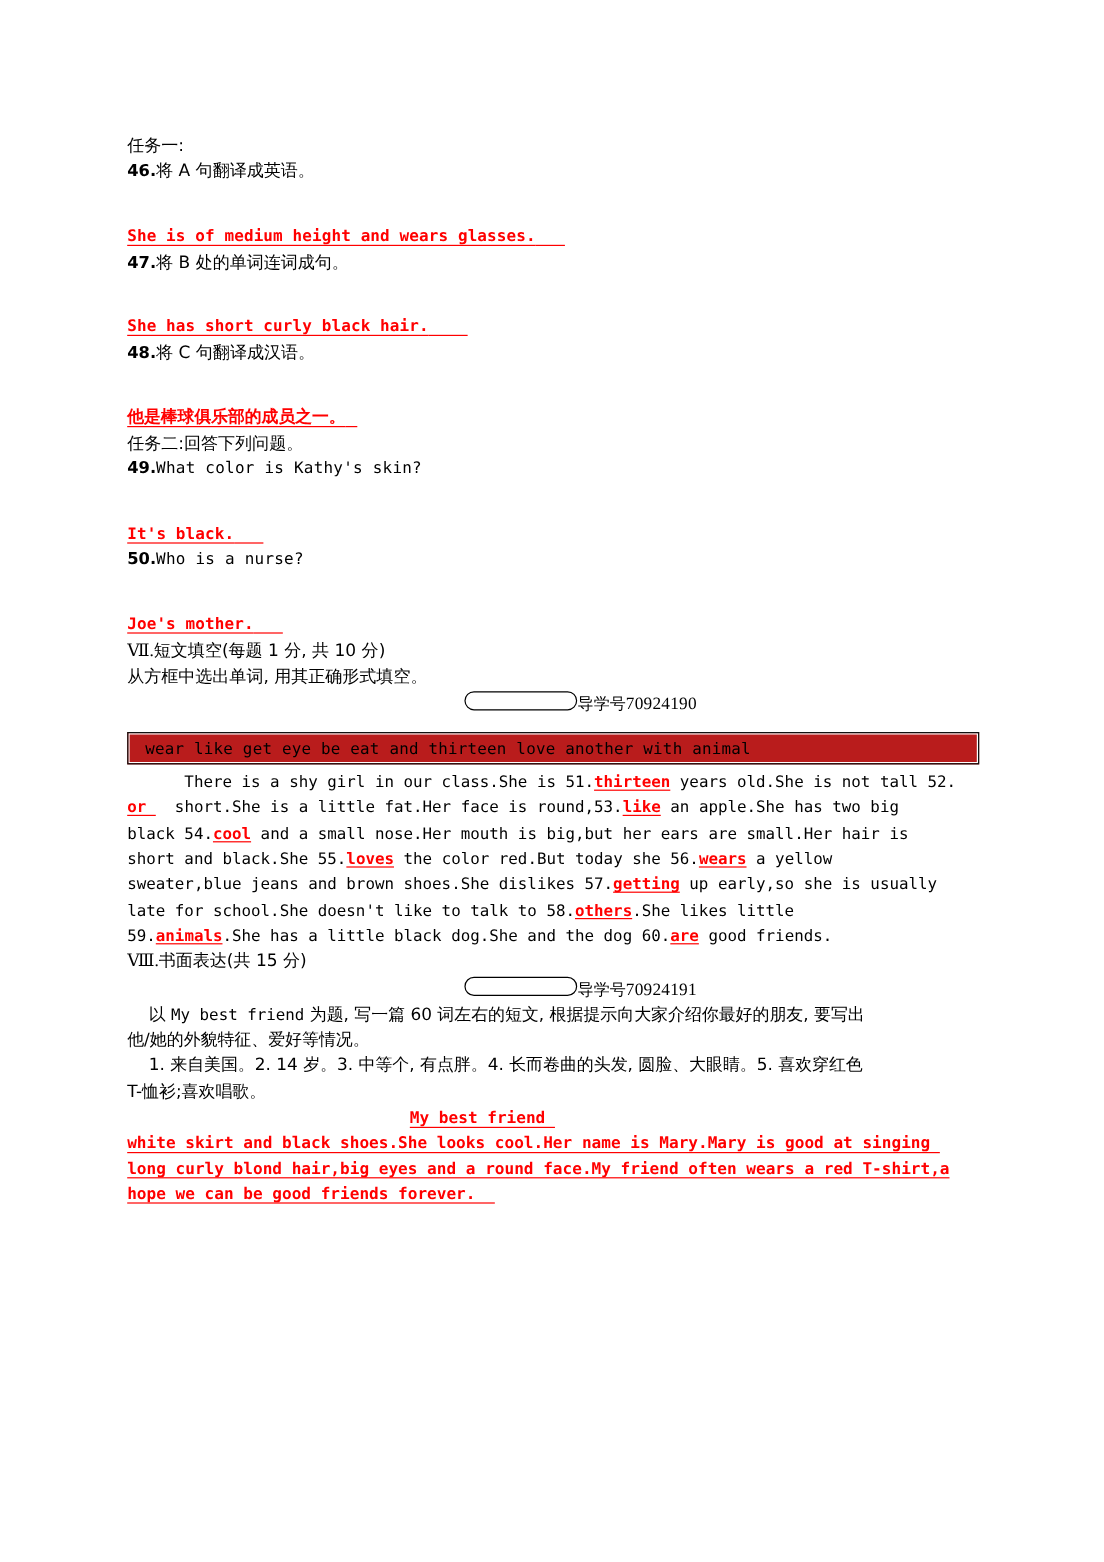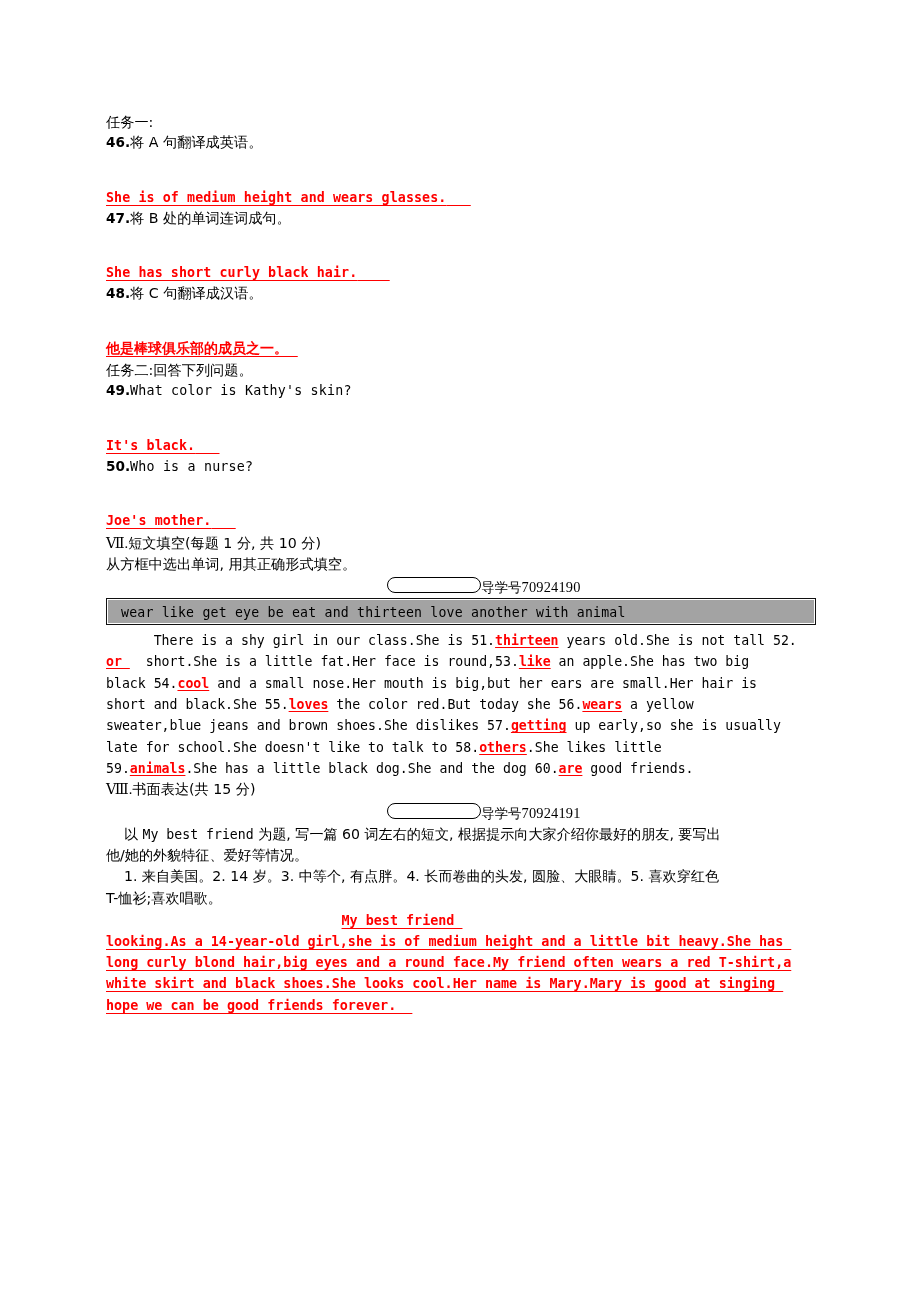--- a/index.html
+++ b/index.html
@@ -112,33 +112,33 @@
     font-size: 13.4px;
   }
   .guide-num {
     font-family: "Liberation Serif", "DejaVu Serif", serif;
     font-size: 14.4px;
     letter-spacing: 0.2px;
   }
 
   
   .wordbox {
-    margin-top: 0;
+    margin-top: 12px;
     width: 710px;
     border: 1.6px solid #111;
     box-shadow: 0 0 0 1px #fff inset;
     height: 27px;
     line-height: 27px;
     padding: 0 0 0 14px;
     box-sizing: border-box;
     font-family: "DejaVu Sans Mono", "Liberation Mono", monospace;
     font-size: 13.2px;
     letter-spacing: 0.2px;
     white-space: nowrap;
-    background: #a3a3a3;
+    background: #b91c1c;
   }
 
   
   .passage {
     margin-top: 5px;
   }
   .pline {
     font-family: "DejaVu Sans Mono", "Liberation Mono", monospace;
     font-size: 13.2px;
     line-height: 21.3px;
@@ -258,21 +258,20 @@
       <div class="prompt">他/她的外貌特征、爱好等情况。</div>
       <div class="prompt">    1. 来自美国。2. 14 岁。3. 中等个, 有点胖。4. 长而卷曲的头发, 圆脸、大眼睛。5. 喜欢穿红色</div>
       <div class="prompt">T-恤衫;喜欢唱歌。</div>
     </div>
 
     <div>
       <div class="comp-title">
         <span class="comp-line" style="display:inline-block;">My best friend </span>
       </div>
       <div>
-        <span class="comp-line">looking.As a 14-year-old girl,she is of medium height and a little bit heavy.She has </span>
+        <span class="comp-line">white skirt and black shoes.She looks cool.Her name is Mary.Mary is good at singing </span>
         <span class="comp-line">long curly blond hair,big eyes and a round face.My friend often wears a red T-shirt,a</span>
-        <span class="comp-line">white skirt and black shoes.She looks cool.Her name is Mary.Mary is good at singing </span>
         <span class="comp-line">hope we can be good friends forever.  </span>
       </div>
     </div>
 
   </div>
 </div>
 
 </body></html>

